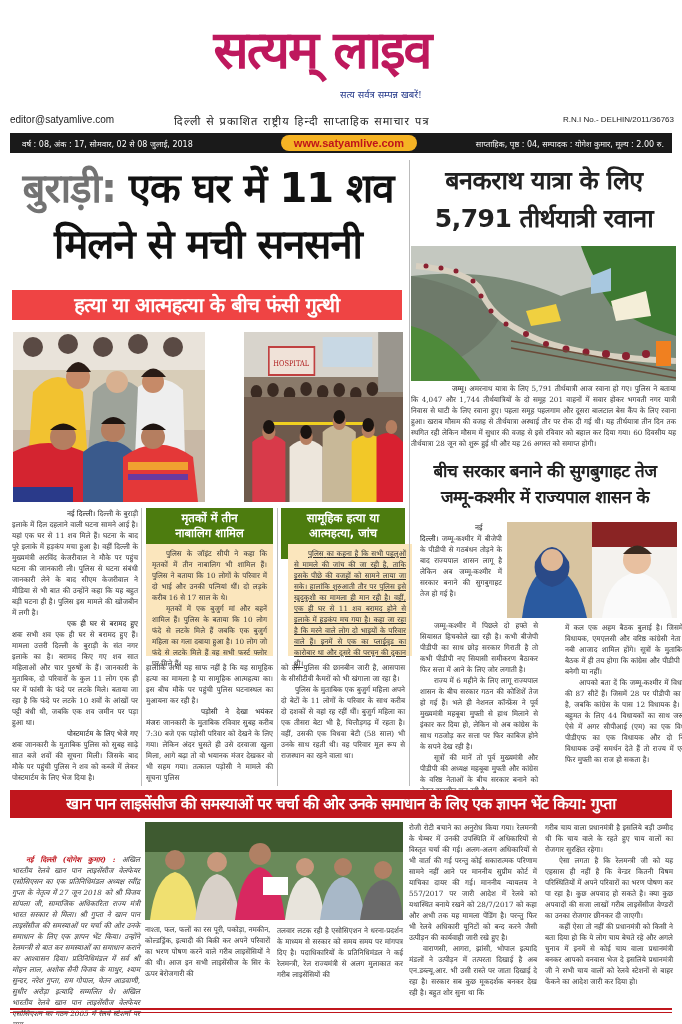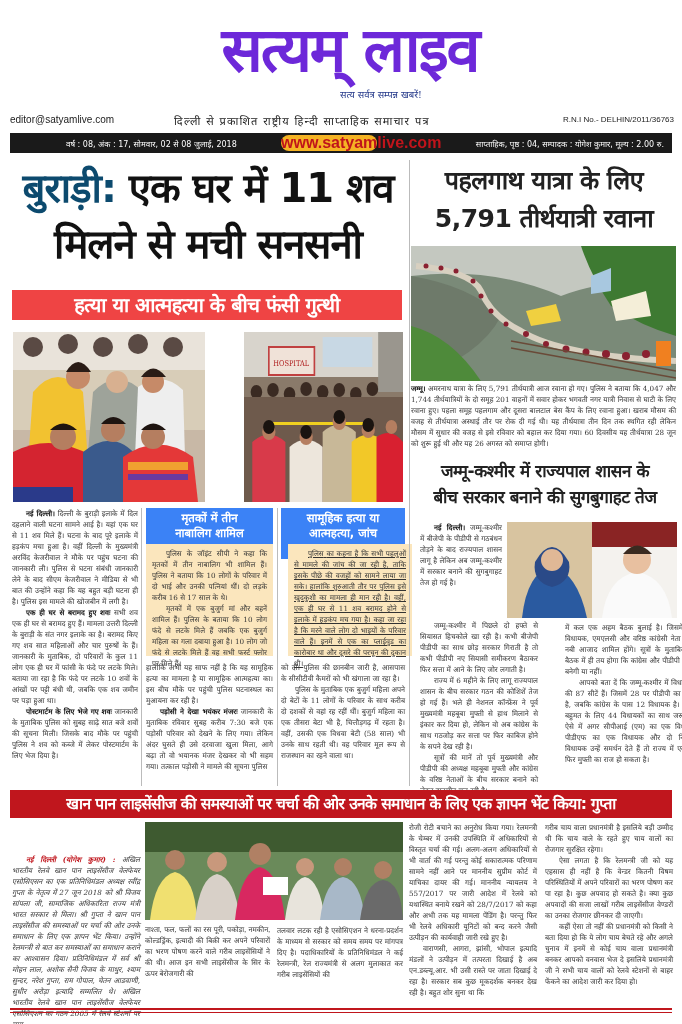--- a/index.html
+++ b/index.html
@@ -1,46 +1,46 @@
 <!DOCTYPE html>
 <html><head>
 <meta charset="utf-8">
 <style>
   * { box-sizing: border-box; margin: 0; padding: 0; }
   html, body { width: 682px; height: 1024px; background: #ffffff; overflow: hidden; }
   body { font-family: "DejaVu Sans", sans-serif; color: #222; position: relative; }
 
   .masthead { position: absolute; left: 0; top: 0; width: 682px; height: 112px; text-align: center; }
-  .masthead .logo { position: absolute; left: 120px; top: 2px; width: 460px; height: 96px; font-family: "DejaVu Sans", sans-serif; font-weight: bold; font-size: 61px; line-height: 96px; color: #6d28d9; letter-spacing: -2px; white-space: nowrap; text-align: center; }
+  .masthead .logo { position: absolute; left: 92px; top: 2px; width: 460px; height: 96px; font-family: "DejaVu Sans", sans-serif; font-weight: bold; font-size: 52px; line-height: 96px; color: #be185d; letter-spacing: -2px; white-space: nowrap; text-align: center; }
   .masthead .tagline { position: absolute; left: 340px; top: 88px; font-family: "DejaVu Serif", serif; font-size: 9.5px; color: #283c8c; white-space: nowrap; }
 
   .infoline { position: absolute; left: 0; top: 112px; width: 682px; height: 18px; font-size: 9.5px; padding-left: 24px; }
   .infoline .email { position: absolute; left: 10px; top: 2px; font-family: "Liberation Sans", sans-serif; font-size: 10px; color: #222; }
   .infoline .tag { position: absolute; left: 174px; top: 1px; font-family: "DejaVu Serif", serif; font-size: 11px; color: #222; letter-spacing: 1.2px; white-space: nowrap; }
   .infoline .rni { position: absolute; right: 8px; top: 3px; font-family: "Liberation Sans", sans-serif; font-size: 8px; color: #222; }
 
   .datebar { position: absolute; left: 10px; top: 133px; width: 662px; height: 20px; background: #1a1a1a; color: #fff; font-size: 8px; }
-  .datebar .left { position: absolute; left: 12px; top: 5px; white-space: nowrap; margin-left: 44px; }
-  .datebar .site { position: absolute; left: 271px; top: 2px; height: 16px; width: 96px; background: #f5b324; border-radius: 8px; color: #c0141b; font-family: "Liberation Sans", sans-serif; font-weight: bold; font-size: 16px; line-height: 16px; text-align: center; }
+  .datebar .left { position: absolute; left: 12px; top: 5px; white-space: nowrap; }
+  .datebar .site { position: absolute; left: 271px; top: 2px; height: 16px; width: 136px; background: #f5b324; border-radius: 8px; color: #c0141b; font-family: "Liberation Sans", sans-serif; font-weight: bold; font-size: 11px; line-height: 16px; text-align: center; }
   .datebar .right { position: absolute; right: 8px; top: 5px; white-space: nowrap; }
 
   .hl-main { position: absolute; left: 8px; top: 160px; width: 400px; font-family: "DejaVu Sans", sans-serif; font-weight: bold; font-size: 40px; line-height: 56px; color: #111; text-align: center; letter-spacing: -1px; white-space: nowrap; }
-  .hl-main .red { color: #0c4a6e; }
+  .hl-main .red { color: #737373; }
   .subbar { position: absolute; left: 12px; top: 290px; width: 390px; height: 30px; background: #ef4444; color: #fff; font-weight: bold; font-size: 20px; line-height: 30px; text-align: center; white-space: nowrap; letter-spacing: -0.5px; }
 
   .photo { position: absolute; overflow: hidden; }
   .photo svg { width: 100%; height: 100%; display: block; }
 
   .col { position: absolute; font-family: "DejaVu Serif", serif; font-size: 7.2px; line-height: 11px; color: #333; text-align: justify; }
   .col p { text-indent: 14px; }
   .col p.noind { text-indent: 0; }
-  .col .lead { font-weight: bold; color: #111; }
+  .col .lead { font-weight: normal; color: #111; padding-left: 41px; }
   .col .leadred { font-weight: bold; color: #c0161d; }
 
-  .boxhead { position: absolute; background: #3b82f6; color: #fff; font-weight: bold; font-size: 11.5px; line-height: 15px; text-align: center; padding: 3px 18px; }
+  .boxhead { position: absolute; background: #4d7c0f; color: #fff; font-weight: bold; font-size: 11.5px; line-height: 15px; text-align: center; padding: 3px 18px; }
   .boxbody { position: absolute; background: #fbe6bd; font-family: "DejaVu Serif", serif; font-size: 7.2px; line-height: 11px; color: #333; padding: 4px 6px; text-align: justify; }
   .boxbody p { text-indent: 14px; }
 
   .hl-amar { position: absolute; left: 410px; top: 162px; width: 268px; font-weight: bold; font-size: 25px; line-height: 38px; color: #222; text-align: center; white-space: nowrap; letter-spacing: -0.5px; }
   .hl-jk { position: absolute; left: 412px; top: 458px; width: 266px; font-weight: bold; font-size: 17px; line-height: 26px; color: #222; text-align: center; white-space: nowrap; letter-spacing: -0.4px; }
 
   .bigbar { position: absolute; left: 10px; top: 790px; width: 662px; height: 28px; background: #c0161d; color: #fff; font-weight: bold; font-size: 15.5px; line-height: 28px; text-align: center; white-space: nowrap; letter-spacing: -0.6px; }
   .rule { position: absolute; height: 2px; background: #c0161d; }
   .vsep { position: absolute; width: 1px; background: #bbb; }
 </style>
@@ -168,21 +168,21 @@
   <p><span class="lead">पुलिस</span> <span>का कहना है कि सभी पहलुओं से मामले की जांच की जा रही है, ताकि इसके पीछे की वजहों को सामने लाया जा सके। हालांकि शुरुआती तौर पर पुलिस इसे खुदकुशी का मामला ही मान रही है। वहीं, एक ही घर से 11 शव बरामद होने से इलाके में हड़कंप मच गया है। कहा जा रहा है कि मरने वाले लोग दो भाइयों के परिवार वाले हैं। इनमें से एक का प्लाईवुड का कारोबार था और दूसरे की परचून की दुकान थी।</span></p>
 </div>
 <div class="col" style="left:281px;top:662px;width:124px;">
   <p class="noind">को दी। पुलिस की छानबीन जारी है, आसपास के सीसीटीवी कैमरों को भी खंगाला जा रहा है।</p>
   <p>पुलिस के मुताबिक एक बुजुर्ग महिला अपने दो बेटों के 11 लोगों के परिवार के साथ करीब दो दशकों से वहां रह रहीं थीं। बुजुर्ग महिला का एक तीसरा बेटा भी है, चित्तौड़गढ़ में रहता है। वहीं, उसकी एक विधवा बेटी (58 साल) भी उनके साथ रहती थी। वह परिवार मूल रूप से राजस्थान का रहने वाला था।</p>
 </div>
 
 <div class="vsep" style="left:409px;top:160px;height:626px;"></div>
 
 <div class="hl-amar">
-  <div>पहलगाथ यात्रा के लिए</div>
+  <div>बनकराथ यात्रा के लिए</div>
   <div>5,791 तीर्थयात्री रवाना</div>
 </div>
 <div class="photo" style="left:411px;top:246px;width:265px;height:135px;">
   <svg viewBox="0 0 265 135" preserveAspectRatio="none">
     <rect width="265" height="135" fill="#7a8a78"></rect>
     <path d="M0 0 L265 0 L265 40 Q200 30 150 50 Q80 20 0 30 Z" fill="#c4c8c0"></path>
     <path d="M0 30 Q60 40 90 70 Q70 110 0 135 Z" fill="#6e7a6a"></path>
     <path d="M0 80 Q40 90 70 135 L0 135 Z" fill="#4e8a3a"></path>
     <path d="M170 0 L265 0 L265 90 Q230 80 200 60 Q180 30 170 0 Z" fill="#3e7a32"></path>
     <path d="M5 20 Q60 25 70 45 Q80 70 110 85 Q150 110 265 115" stroke="#d8d0c0" stroke-width="6" fill="none"></path>
@@ -211,22 +211,22 @@
         <line x1="100" y1="102" x2="265" y2="132"></line>
       </g>
     <rect x="245" y="95" width="15" height="25" fill="#f08020"></rect>
   </svg>
 </div>
 <div class="col" style="left:411px;top:383px;width:265px;">
   <p class="noind"><span class="lead">जम्मू।</span> <span>अमरनाथ यात्रा के लिए 5,791 तीर्थयात्री आज रवाना हो गए। पुलिस ने बताया कि 4,047 और 1,744 तीर्थयात्रियों के दो समूह 201 वाहनों में सवार होकर भगवती नगर यात्री निवास से घाटी के लिए रवाना हुए। पहला समूह पहलगाम और दूसरा बालटाल बेस कैंप के लिए रवाना हुआ। खराब मौसम की वजह से तीर्थयात्रा अस्थाई तौर पर रोक दी गई थी। यह तीर्थयात्रा तीन दिन तक स्थगित रही लेकिन मौसम में सुधार की वजह से इसे रविवार को बहाल कर दिया गया। 60 दिवसीय यह तीर्थयात्रा 28 जून को शुरू हुई थी और यह 26 अगस्त को समाप्त होगी।</span></p>
 </div>
 
 <div class="hl-jk">
+  <div>बीच सरकार बनाने की सुगबुगाहट तेज</div>
   <div>जम्मू-कश्मीर में राज्यपाल शासन के</div>
-  <div>बीच सरकार बनाने की सुगबुगाहट तेज</div>
 </div>
 <div class="photo" style="left:507px;top:522px;width:170px;height:96px;">
   <svg viewBox="0 0 170 96" preserveAspectRatio="none">
     <rect width="170" height="96" fill="#d8c4a0"></rect>
     <rect x="85" y="0" width="85" height="96" fill="#f4f2ee"></rect>
     <rect x="85" y="0" width="85" height="25" fill="#8a2424"></rect>
     <path d="M15 96 Q20 50 45 45 Q70 50 80 96 Z" fill="#2a5aa0"></path>
     <path d="M28 40 Q45 10 62 40 Q65 60 45 65 Q25 60 28 40 Z" fill="#2a4a88"></path>
     <circle cx="45" cy="38" r="11" fill="#e0b896"></circle>
     <path d="M95 96 Q100 55 130 50 Q160 55 165 96 Z" fill="#fafafa"></path>

